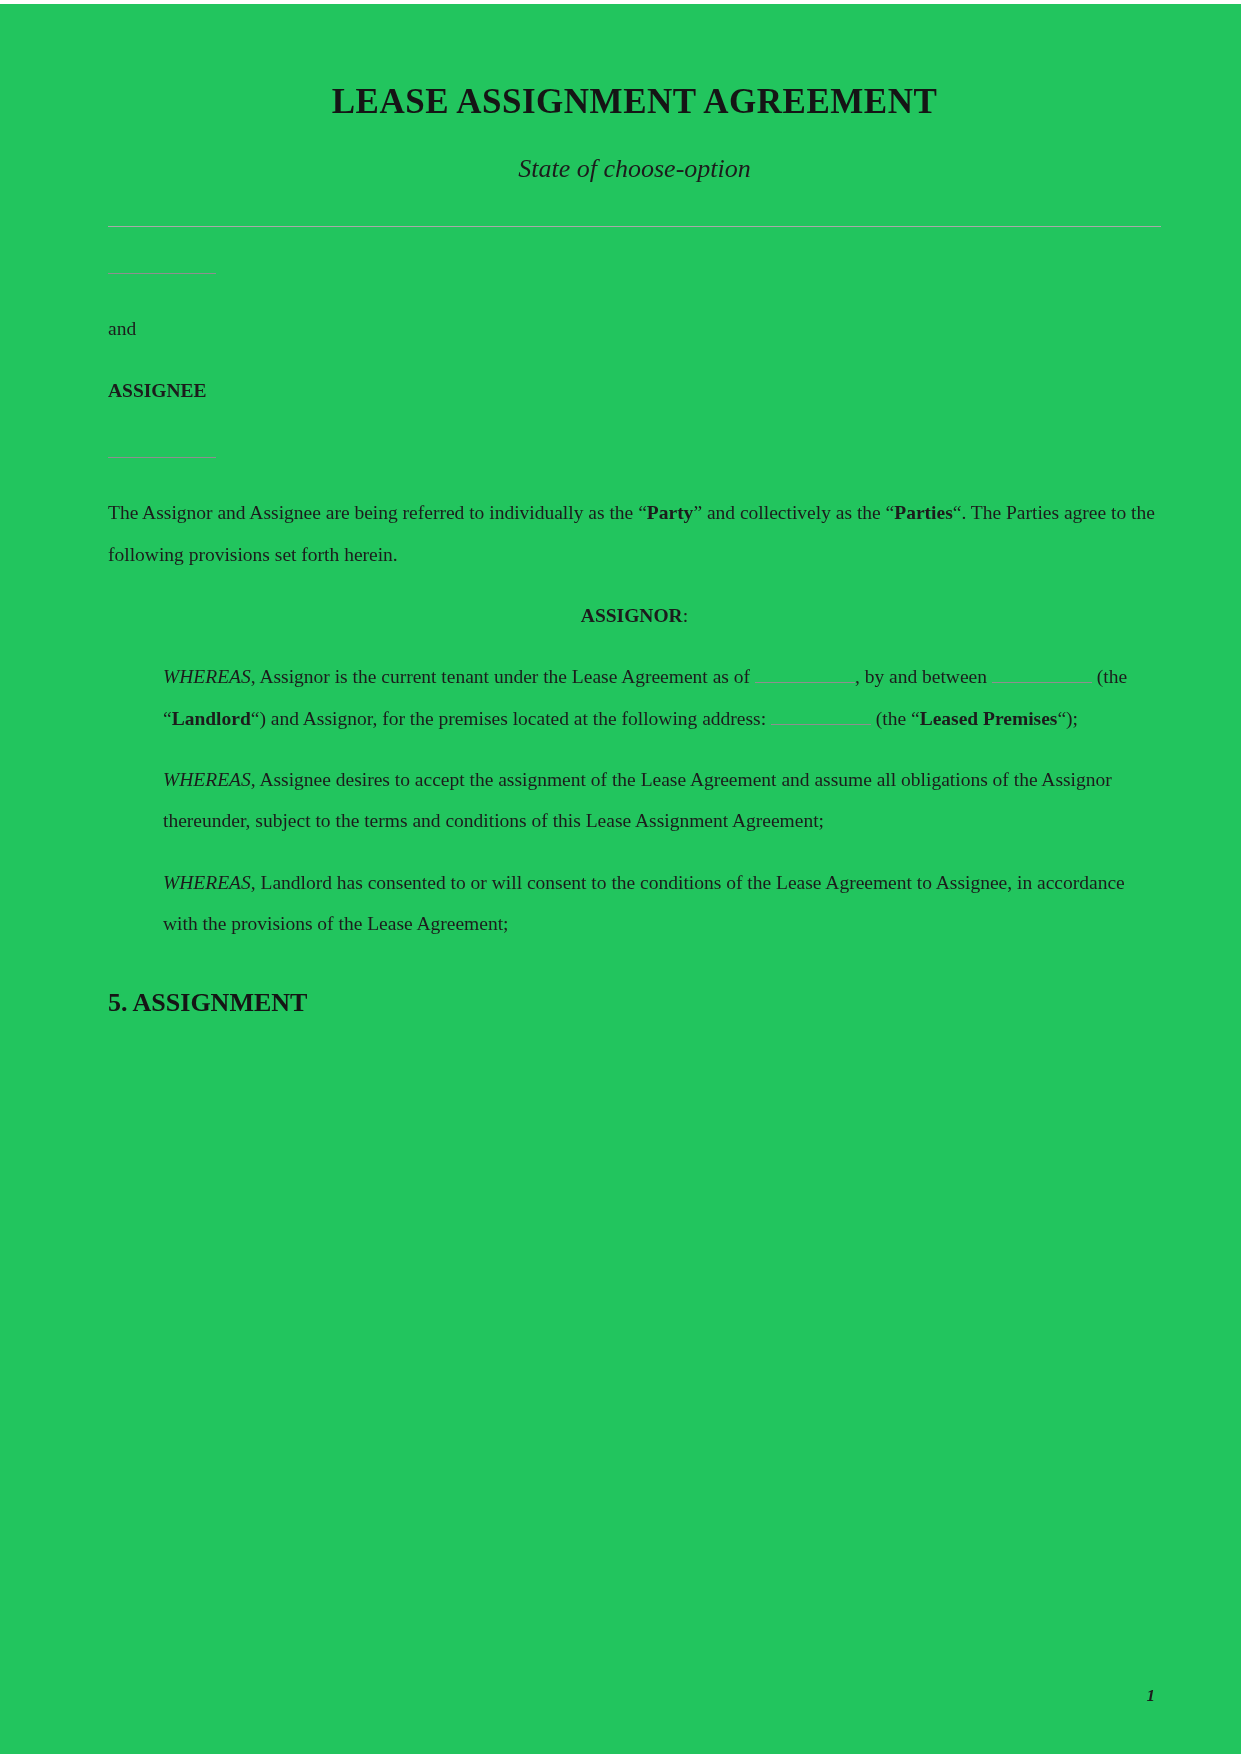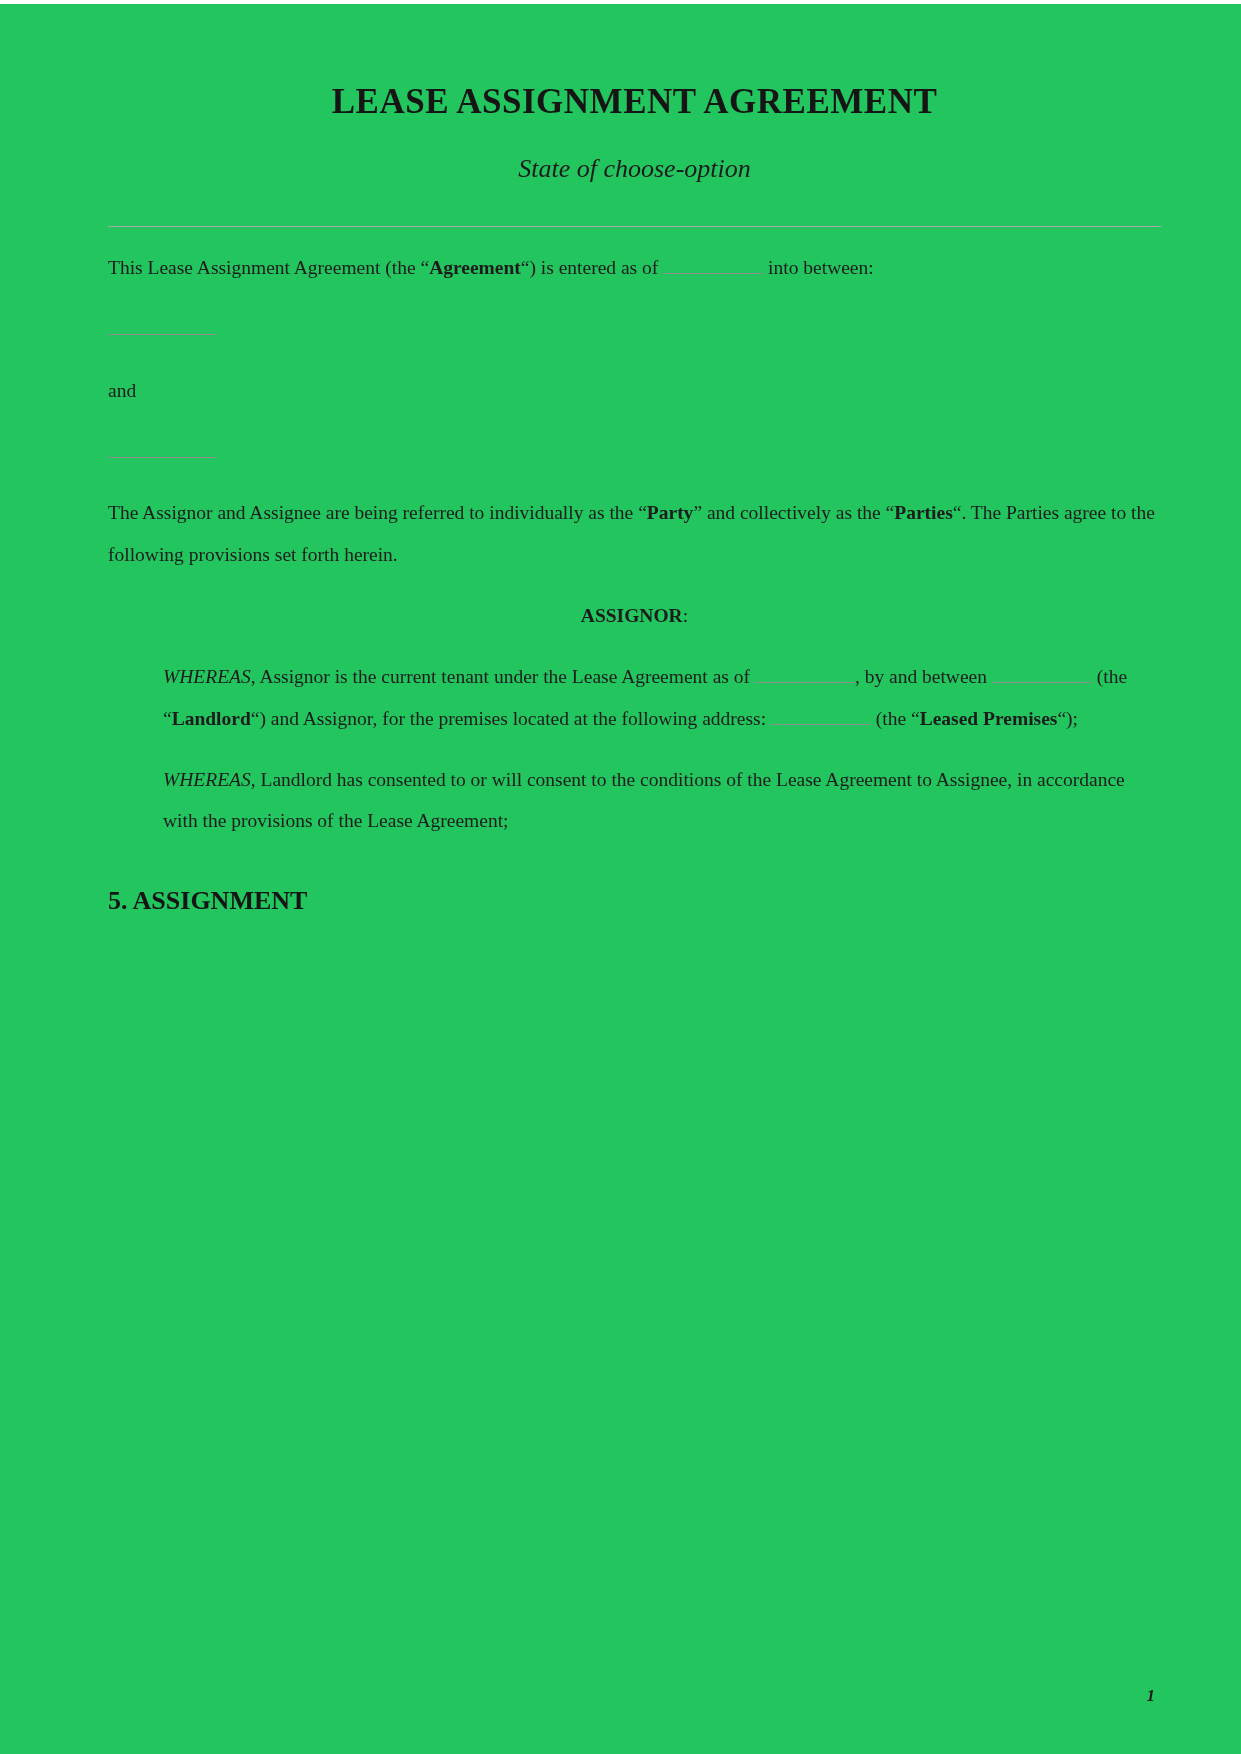--- a/index.html
+++ b/index.html
@@ -77,24 +77,25 @@
   }
 </style>
 </head>
 <body>
 
 <div class="page">
   <h1 class="doc-title">LEASE ASSIGNMENT AGREEMENT</h1>
   <div class="doc-subtitle">State of choose-option</div>
   <hr class="rule">
   <div id="doc-body">
-      <p class=""><span>This Lease Assignment Agreement (the “</span><span class="b">Agreement</span><span>“) is entered as of </span><span class="blank"></span><span> into between:</span></p>
       <p class=""><span class="blank std"></span></p>
       <p class=""><span>and</span></p>
+      <p class=""><span class="b">ASSIGNEE</span></p>
       <p class=""><span class="blank std"></span></p>
       <p class=""><span>The Assignor and Assignee are being referred to individually as the “</span><span class="b">Party</span><span>” and collectively as the “</span><span class="b">Parties</span><span>“. The Parties agree to the following provisions set forth herein.</span></p>
       <p class="center"><span class="b">ASSIGNOR</span><span>:</span></p>
       <p class="indent"><span class="i">WHEREAS</span><span>, Assignor is the current tenant under the Lease Agreement as of </span><span class="blank"></span><span>, by and between </span><span class="blank"></span><span> (the “</span><span class="b">Landlord</span><span>“) and Assignor, for the premises located at the following address: </span><span class="blank"></span><span> (the “</span><span class="b">Leased Premises</span><span>“);</span></p>
+      <p class="indent"><span class="i">WHEREAS</span><span>, Assignee desires to accept the assignment of the Lease Agreement and assume all obligations of the Assignor thereunder, subject to the terms and conditions of this Lease Assignment Agreement;</span></p>
       <p class="indent"><span class="i">WHEREAS</span><span>, Landlord has consented to or will consent to the conditions of the Lease Agreement to Assignee, in accordance with the provisions of the Lease Agreement;</span></p>
       <h2 class="heading"><span>5. ASSIGNMENT</span></h2>
     </div>
   <div class="page-number">1</div>
 </div>
 
 </body></html>

